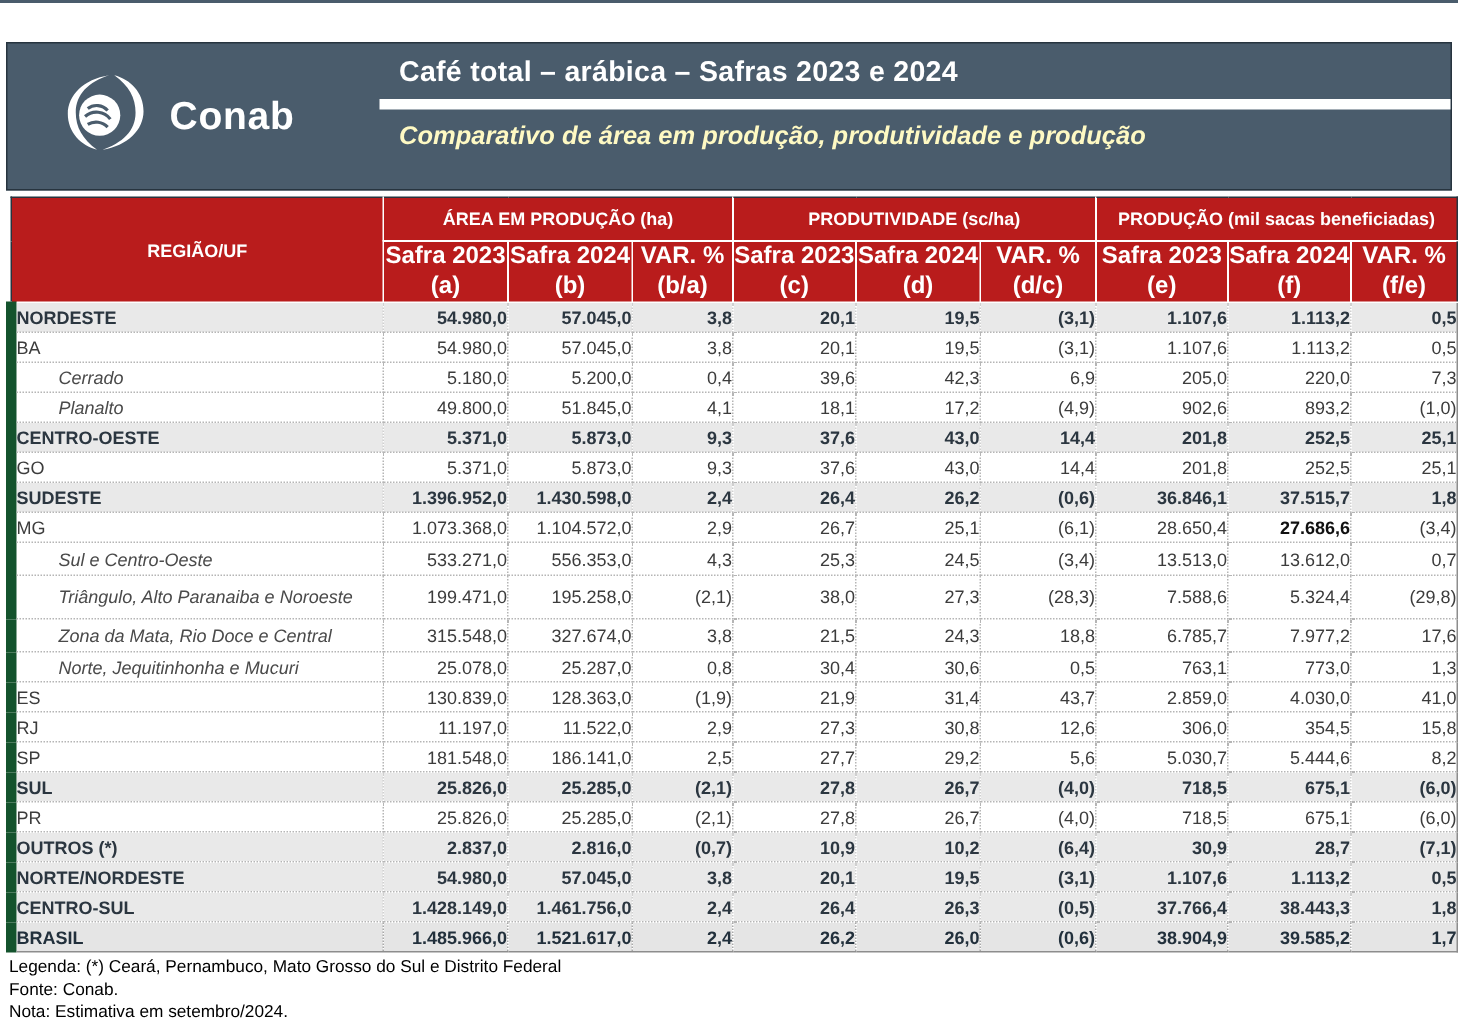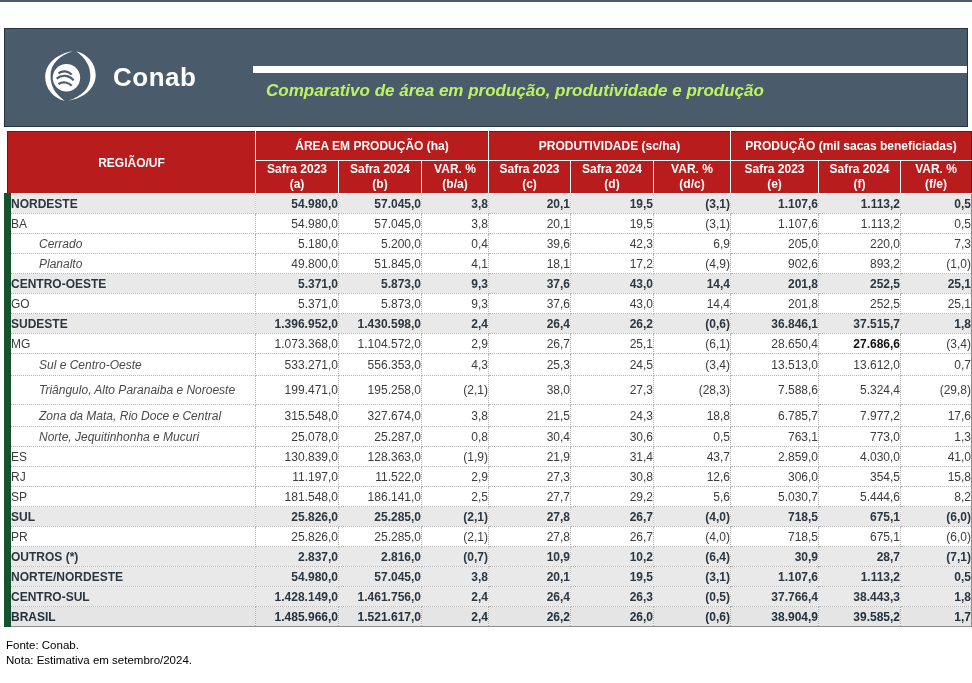--- a/index.html
+++ b/index.html
@@ -35,39 +35,39 @@
   .header-title {
     color: #ffffff; font-size: 19px; font-weight: bold;
     padding-left: 13px; letter-spacing: 0.2px;
   }
   .header-divider {
     position: absolute; top: 37px; left: 0; right: 0; height: 7px;
     background: #ffffff;
   }
   .header-subtitle {
     position: absolute; top: 52px; left: 13px; right: 8px;
-    color: #bef264; font-size: 17px; font-weight: bold; font-style: italic;
+    color: #fef9c3; font-size: 17px; font-weight: bold; font-style: italic;
   }
   
   .report-table {
     position: absolute; top: 131px; left: 4px; right: 4px;
     border-collapse: collapse;
     table-layout: fixed;
     width: 964px;
     font-size: 12px;
   }
   .report-table th, .report-table td {
     padding: 0; margin: 0; overflow: hidden; white-space: nowrap;
   }
   thead th {
     background: #b91c1c; color: #ffffff; font-weight: bold;
     border: 1px solid #ffffff; text-align: center;
   }
   thead tr.group-row th { height: 29px; font-size: 12px; }
-  thead tr.sub-row th { height: 33px; font-size: 12px; line-height: 1.25; }
+  thead tr.sub-row th { height: 33px; font-size: 16px; line-height: 1.25; }
   thead th.region-head { font-size: 12.5px; border-left: 1px solid #27343f; }
   thead th.first-group { }
   thead th.last-col { border-right: 1px solid #27343f; }
   thead tr.group-row th { border-top: 1px solid #27343f; }
   tbody td {
     border-left: 1px dotted #b5b5b5;
     border-right: 1px dotted #b5b5b5;
     border-bottom: 1px dotted #b5b5b5;
     color: #3c3c3c;
     height: 20px;
@@ -111,20 +111,21 @@
         <path d="M33 58 C52 55 64 43 64 29 C64 15 54 5 42 2 C53 10 58 19 58 30 C58 44 48 53 33 58 Z" fill="#ffffff"></path>
         <circle cx="31" cy="32" r="15.5" fill="#ffffff"></circle>
         <path d="M22 27 a 11 11 0 0 1 15 1.5" stroke="#4A5C6C" stroke-width="2.4" fill="none"></path>
         <path d="M20 33 a 13 13 0 0 1 19 2" stroke="#4A5C6C" stroke-width="2.4" fill="none"></path>
         <path d="M22 39 a 12 12 0 0 1 15 2" stroke="#4A5C6C" stroke-width="2.4" fill="none"></path>
       </svg>
     </span>
     <span class="logo-text">Conab</span>
   </div>
   <div class="header-right">
+    <div class="header-title">Café total – arábica – Safras 2023 e 2024</div>
     <div class="header-divider"></div>
     <div class="header-subtitle">Comparativo de área em produção, produtividade e produção</div>
   </div>
 </div>
 
 <table class="report-table">
   <colgroup>
     <col style="width:248px">
       <col style="width:83px">
       <col style="width:83px">
@@ -432,15 +433,16 @@
         <td class="cell-num">26,0</td>
         <td class="cell-num">(0,6)</td>
         <td class="cell-num">38.904,9</td>
         <td class="cell-num">39.585,2</td>
         <td class="cell-num">1,7</td>
       </tr>
     </tbody>
 </table>
 
 <div class="notes">
+  <div>Legenda: (*) Ceará, Pernambuco, Mato Grosso do Sul e Distrito Federal</div>
   <div>Fonte: Conab.</div>
   <div>Nota: Estimativa em setembro/2024.</div>
 </div>
 
 </body></html>

